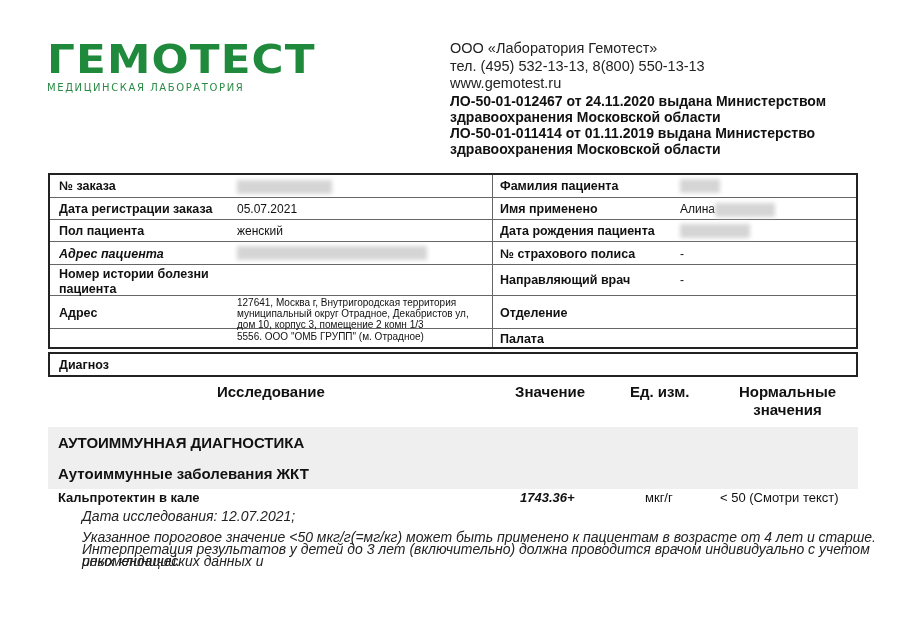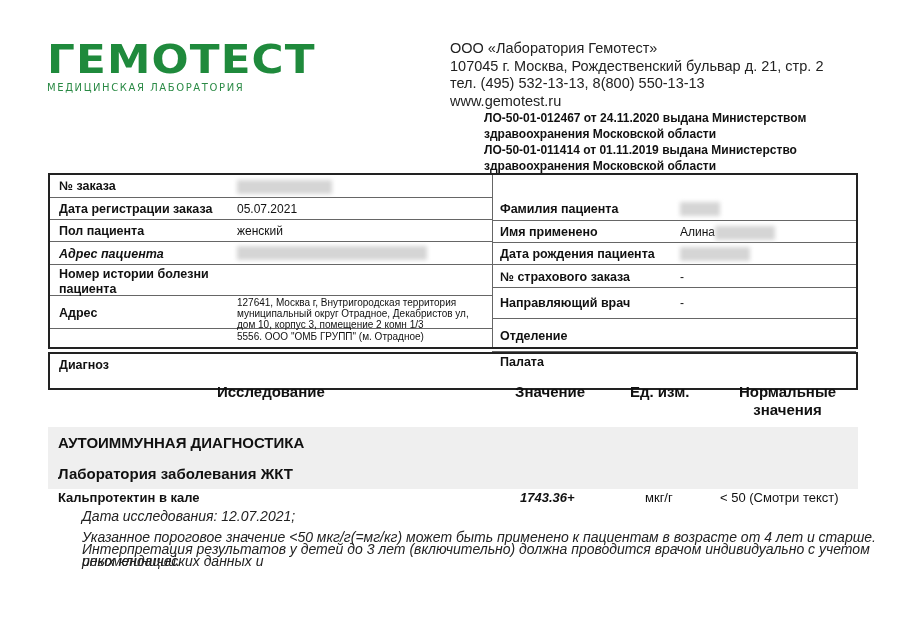--- a/index.html
+++ b/index.html
@@ -5,54 +5,53 @@
   html, body { margin:0; padding:0; background:#fff; }
   body { width:900px; height:632px; position:relative; overflow:hidden;
          font-family:"Liberation Sans", sans-serif; color:#111; }
   .logo { position:absolute; left:47px; top:40px; }
   .logo-title { font-family:"DejaVu Sans", sans-serif; font-weight:bold; color:#1f8a3c;
                 font-size:39px; letter-spacing:1px; line-height:40px; transform:scaleX(1.12); transform-origin:left; }
   .logo-sub { font-family:"DejaVu Sans", sans-serif; font-weight:normal; color:#2a8a45;
               font-size:10px; letter-spacing:1.6px; margin-top:2px; }
   .org { position:absolute; left:450px; top:40px; font-size:13px; line-height:17px; }
   .org .big { font-size:14.5px; line-height:17.5px; color:#222; }
-  .org .lic { font-weight:bold; font-size:12px; line-height:16px;margin-left:34px; }
+  .org .lic { font-weight:bold; font-size:14px; line-height:16px; }
   .ptable { position:absolute; left:48px; top:173px; width:810px; height:176px;
             border:2px solid #222; box-sizing:border-box; }
   .col { position:absolute; top:0; bottom:0; }
   .col.left { left:0; width:442px; }
-  .col.right { left:442px; right:0;margin-top:23px; }
+  .col.right { left:442px; right:0; }
   .row { position:absolute; left:0; right:0; border-bottom:1px solid #666; box-sizing:border-box; }
   .row:last-child { border-bottom:none; }
   .lbl { position:absolute; left:9px; font-weight:bold; font-size:12.5px; }
   .val { position:absolute; left:187px; font-size:12px; }
   .right .lbl { left:8px; }
   .right .val { left:188px; }
   .blur { display:inline-block; background:#d5d5d5; filter:blur(2px); height:14px; vertical-align:middle; }
   .small { font-size:10px; line-height:11px; }
-  .diag { position:absolute; left:48px; top:352px; width:810px; height:38px;
+  .diag { position:absolute; left:48px; top:352px; width:810px; height:25px;
           border:2px solid #222; box-sizing:border-box; }
   .diag span { position:absolute; left:9px; top:4px; font-weight:bold; font-size:12.5px; }
   .hdr { position:absolute; top:383px; font-weight:bold; font-size:15px; }
   .graybox { position:absolute; left:48px; top:427px; width:810px; height:62px; background:#efefef; }
   .sec { position:absolute; left:58px; font-weight:bold; }
   .res { position:absolute; top:490px; font-size:13px; }
   .note { position:absolute; left:82px; font-style:italic; font-size:14px; color:#222; line-height:12px; }
 </style>
 </head>
 <body>
 
 <div class="logo">
   <div class="logo-title">ГЕМОТЕСТ</div>
   <div class="logo-sub">МЕДИЦИНСКАЯ ЛАБОРАТОРИЯ</div>
 </div>
 
 <div class="org">
   <div class="big">ООО «Лаборатория Гемотест»</div>
-  <div class="big">107045 г. Москва, Рождественский бульвар д. 21, стр. 2</div>
   <div class="big">тел. (495) 532-13-13, 8(800) 550-13-13</div>
   <div class="big">www.gemotest.ru</div>
   <div class="lic">ЛО-50-01-012467 от 24.11.2020 выдана Министерством</div>
   <div class="lic">здравоохранения Московской области</div>
   <div class="lic">ЛО-50-01-011414 от 01.11.2019 выдана Министерство</div>
   <div class="lic">здравоохранения Московской области</div>
 </div>
 
 <div class="ptable">
   <div class="col left" style="border-right:1px solid #666;">
@@ -90,21 +89,21 @@
     </div>
     <div class="row" style="top:23px;height:22px;">
       <span class="lbl" style="top:4px;">Имя применено</span>
       <span class="val" style="top:4px;"><span>Алина</span><span class="blur" style="width:60px;"></span></span>
     </div>
     <div class="row" style="top:45px;height:22px;">
       <span class="lbl" style="top:4px;">Дата рождения пациента</span>
       <span class="val" style="top:3px;"><span class="blur" style="width:70px;"></span></span>
     </div>
     <div class="row" style="top:67px;height:23px;">
-      <span class="lbl" style="top:5px;">№ страхового заказа</span>
+      <span class="lbl" style="top:5px;">№ страхового полиса</span>
       <span class="val" style="top:5px;">-</span>
     </div>
     <div class="row" style="top:90px;height:31px;">
       <span class="lbl" style="top:8px;">Направляющий врач</span>
       <span class="val" style="top:8px;">-</span>
     </div>
     <div class="row" style="top:121px;height:33px;">
       <span class="lbl" style="top:10px;">Отделение</span>
     </div>
     <div class="row" style="top:154px;height:18px;">
@@ -117,21 +116,21 @@
   <span>Диагноз</span>
 </div>
 
 <div class="hdr" style="left:217px;">Исследование</div>
 <div class="hdr" style="left:515px;">Значение</div>
 <div class="hdr" style="left:630px;">Ед. изм.</div>
 <div class="hdr" style="left:730px;width:115px;text-align:center;line-height:18px;">Нормальные значения</div>
 
 <div class="graybox"></div>
 <div class="sec" style="top:434px;font-size:15px;">АУТОИММУННАЯ ДИАГНОСТИКА</div>
-<div class="sec" style="top:465px;font-size:15px;">Лаборатория заболевания ЖКТ</div>
+<div class="sec" style="top:465px;font-size:15px;">Аутоиммунные заболевания ЖКТ</div>
 
 <div class="res" style="left:58px;font-weight:bold;">Кальпротектин в кале</div>
 <div class="res" style="left:520px;font-weight:bold;font-style:italic;">1743.36+</div>
 <div class="res" style="left:645px;">мкг/г</div>
 <div class="res" style="left:720px;">&lt; 50 (Смотри текст)</div>
 
 <div class="note" style="top:510px;">Дата исследования: 12.07.2021;</div>
 <div class="note" style="top:531px;">Указанное пороговое значение &lt;50  мкг/г(=мг/кг) может быть применено к пациентам в возрасте от  4 лет и старше.</div>
 <div class="note" style="top:543px;">Интерпретация результатов у детей до  3 лет (включительно) должна проводится врачом индивидуально с учетом иных клинических данных и</div>
 <div class="note" style="top:555px;">рекомендаций.</div>

